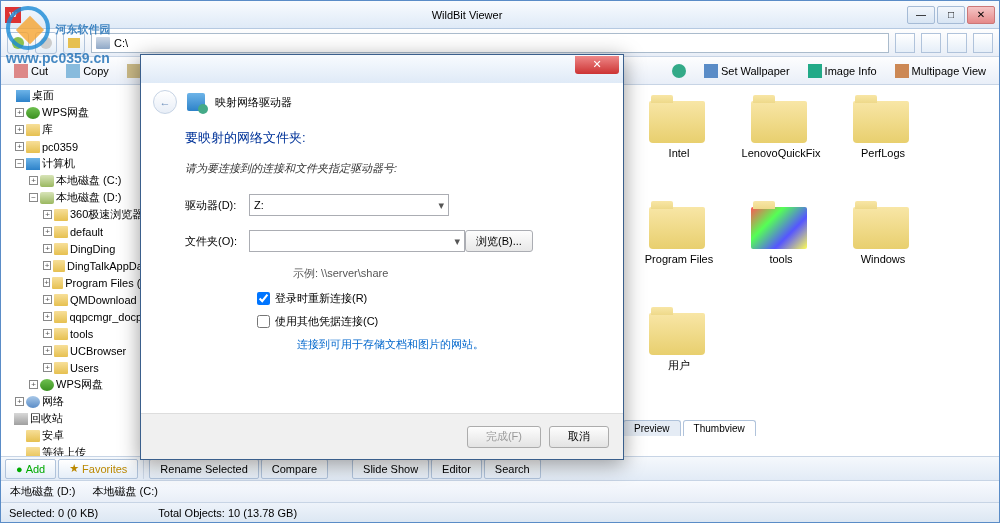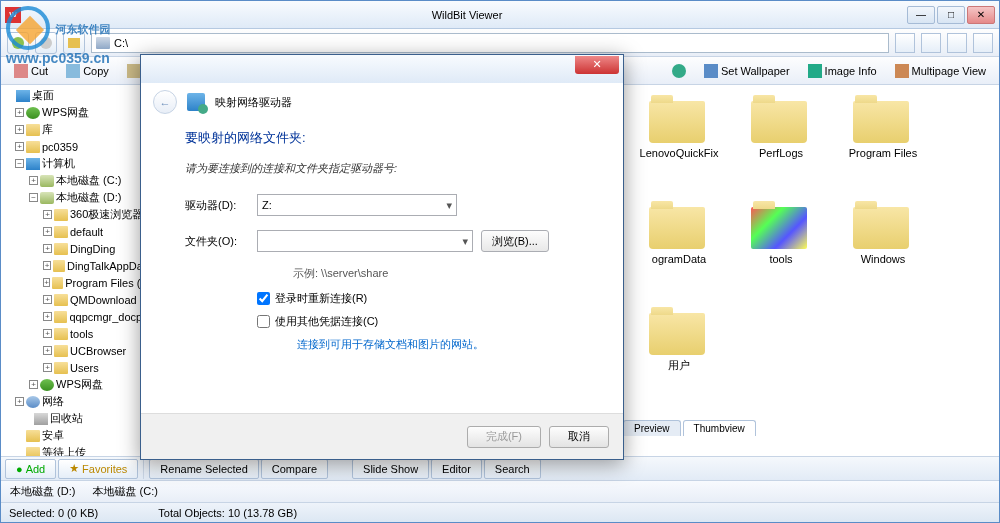--- a/index.html
+++ b/index.html
@@ -69,21 +69,21 @@
 .dialog-titlebar { height: 28px; background: linear-gradient(#f8fbfe,#dfeaf7); display: flex; align-items: center; padding-left: 6px; }
 .dialog-titlebar .spacer { flex: 1; }
 .dialog-close { width: 44px; height: 18px; background: linear-gradient(#e88,#c33); border-radius: 0 0 3px 3px; color: #fff; text-align: center; line-height: 16px; margin-right: 4px; margin-top: -8px; }
 .dialog-header { height: 38px; display: flex; align-items: center; padding: 0 12px; gap: 10px; background: #fff; }
 .dlg-nav { width: 24px; height: 24px; border: 1px solid #c7d4e5; border-radius: 50%; background: linear-gradient(#fff,#e8eef7); display: flex; align-items: center; justify-content: center; color: #6a8cb8; }
 .dlg-ico { width: 18px; height: 18px; background: linear-gradient(#6db4e8,#2d82c9); border-radius: 2px; position: relative; }
 .dlg-ico::after { content: ""; position: absolute; right: -3px; bottom: -3px; width: 10px; height: 10px; background: #4a8; border-radius: 50%; }
 .dialog-body { flex: 1; padding: 8px 30px 8px 44px; }
 .dlg-heading { color: #003399; font-size: 13px; margin-bottom: 14px; }
 .dlg-text { color: #333; margin-bottom: 18px; font-style: italic; }
-.form-row { display: flex; align-items: center; margin-bottom: 14px; gap: 8px; }
+.form-row { display: flex; align-items: center; margin-bottom: 14px; }
 .form-label { width: 64px; text-align: left; }
 .combo { width: 200px; height: 22px; border: 1px solid #abadb3; background: #fff; display: flex; align-items: center; padding: 0 4px; position: relative; }
 .combo::after { content: "▾"; position: absolute; right: 4px; color: #555; }
 .combo.wide { width: 216px; }
 .browse-btn { height: 22px; padding: 0 10px; border: 1px solid #abadb3; background: linear-gradient(#fdfdfd,#e8e8e8); border-radius: 3px; }
 .example { margin-left: 108px; color: #555; margin-bottom: 10px; }
 .check-row { margin-left: 72px; margin-bottom: 8px; display: flex; align-items: center; gap: 5px; }
 .check-row input { width: 13px; height: 13px; }
 .link { margin-left: 112px; color: #0066cc; }
 .dialog-footer { height: 46px; background: #f0f0f0; border-top: 1px solid #ddd; display: flex; align-items: center; justify-content: flex-end; padding: 0 14px; gap: 8px; }
@@ -252,21 +252,21 @@
       <div class="tree-item" style="padding-left:28px">
           <span class="expander">+</span>
           <span class="ticon ic-wps"></span>
           <span>WPS网盘</span>
         </div>
       <div class="tree-item" style="padding-left:14px">
           <span class="expander">+</span>
           <span class="ticon ic-net"></span>
           <span>网络</span>
         </div>
-      <div class="tree-item" style="padding-left:22px">
+      <div class="tree-item" style="padding-left:2px">
           <span class="noexp"></span>
           <span class="ticon ic-trash"></span>
           <span>回收站</span>
         </div>
       <div class="tree-item" style="padding-left:14px">
           <span class="noexp"></span>
           <span class="ticon ic-folder"></span>
           <span>安卓</span>
         </div>
       <div class="tree-item" style="padding-left:14px">
@@ -276,39 +276,39 @@
         </div>
 
     </div>
 
     <div class="main-view">
       <div class="thumbs" id="thumbs" style="padding-left: 484px;">
           <div class="thumb">
             <div class="thumb-icon">
               <div class="folder-shape"></div>
             </div>
+            <div class="thumb-label">Intel</div>
+          </div>
+          <div class="thumb">
+            <div class="thumb-icon">
+              <div class="folder-shape"></div>
+            </div>
             <div class="thumb-label">LenovoQuickFix</div>
           </div>
           <div class="thumb">
             <div class="thumb-icon">
               <div class="folder-shape"></div>
             </div>
             <div class="thumb-label">PerfLogs</div>
           </div>
           <div class="thumb">
             <div class="thumb-icon">
               <div class="folder-shape"></div>
             </div>
             <div class="thumb-label">Program Files</div>
-          </div>
-          <div class="thumb">
-            <div class="thumb-icon">
-              <div class="folder-shape"></div>
-            </div>
-            <div class="thumb-label">ogramData</div>
           </div>
           <div class="thumb">
             <div class="thumb-icon">
               <div class="folder-shape special-thumb"></div>
             </div>
             <div class="thumb-label">tools</div>
           </div>
           <div class="thumb">
             <div class="thumb-icon">
               <div class="folder-shape"></div>

